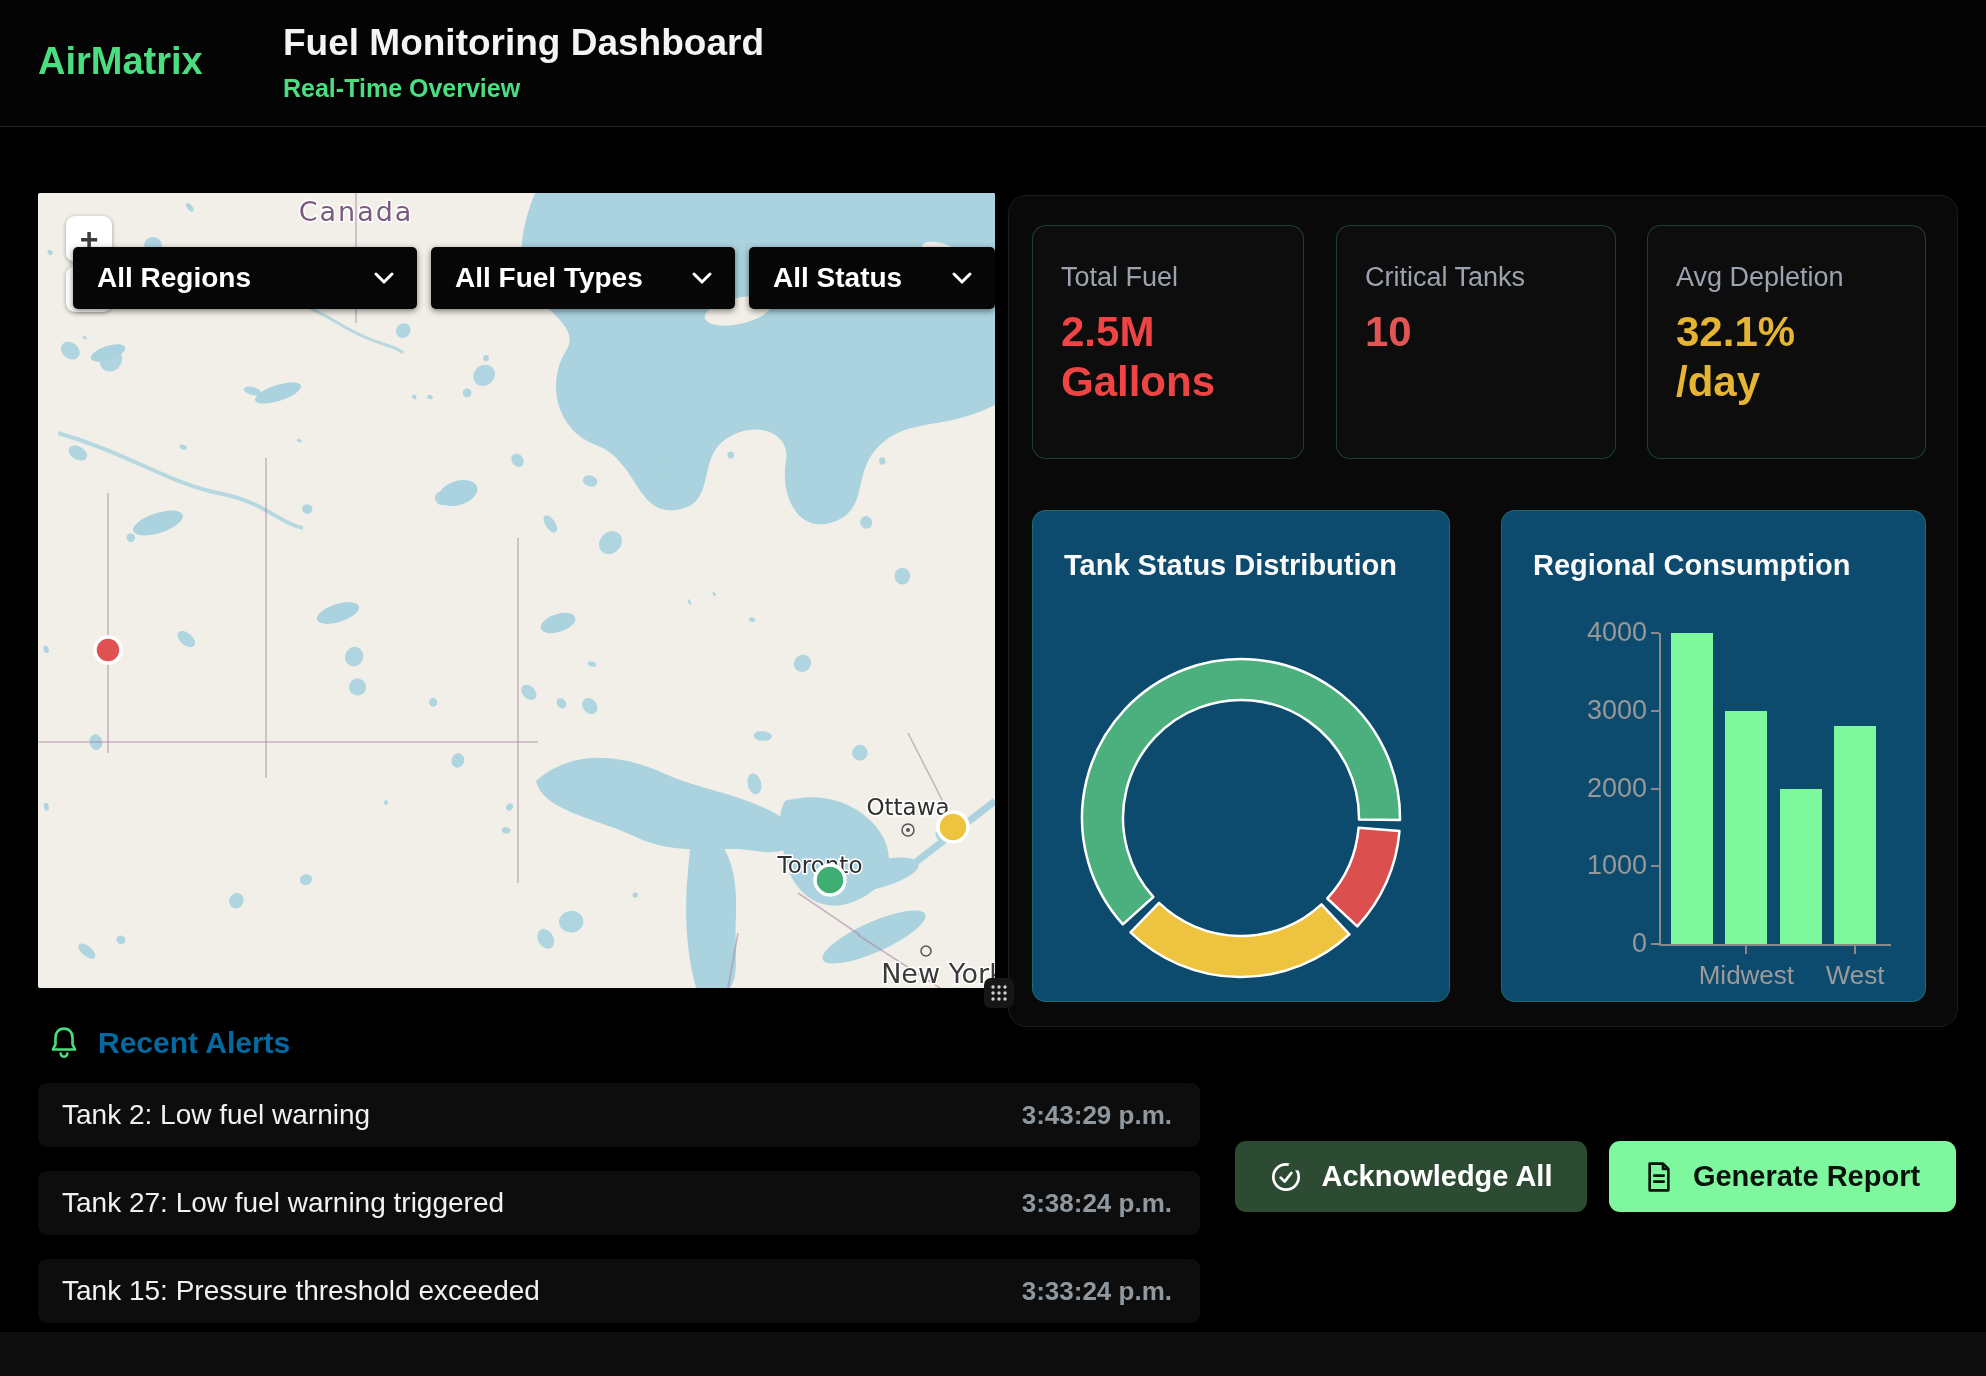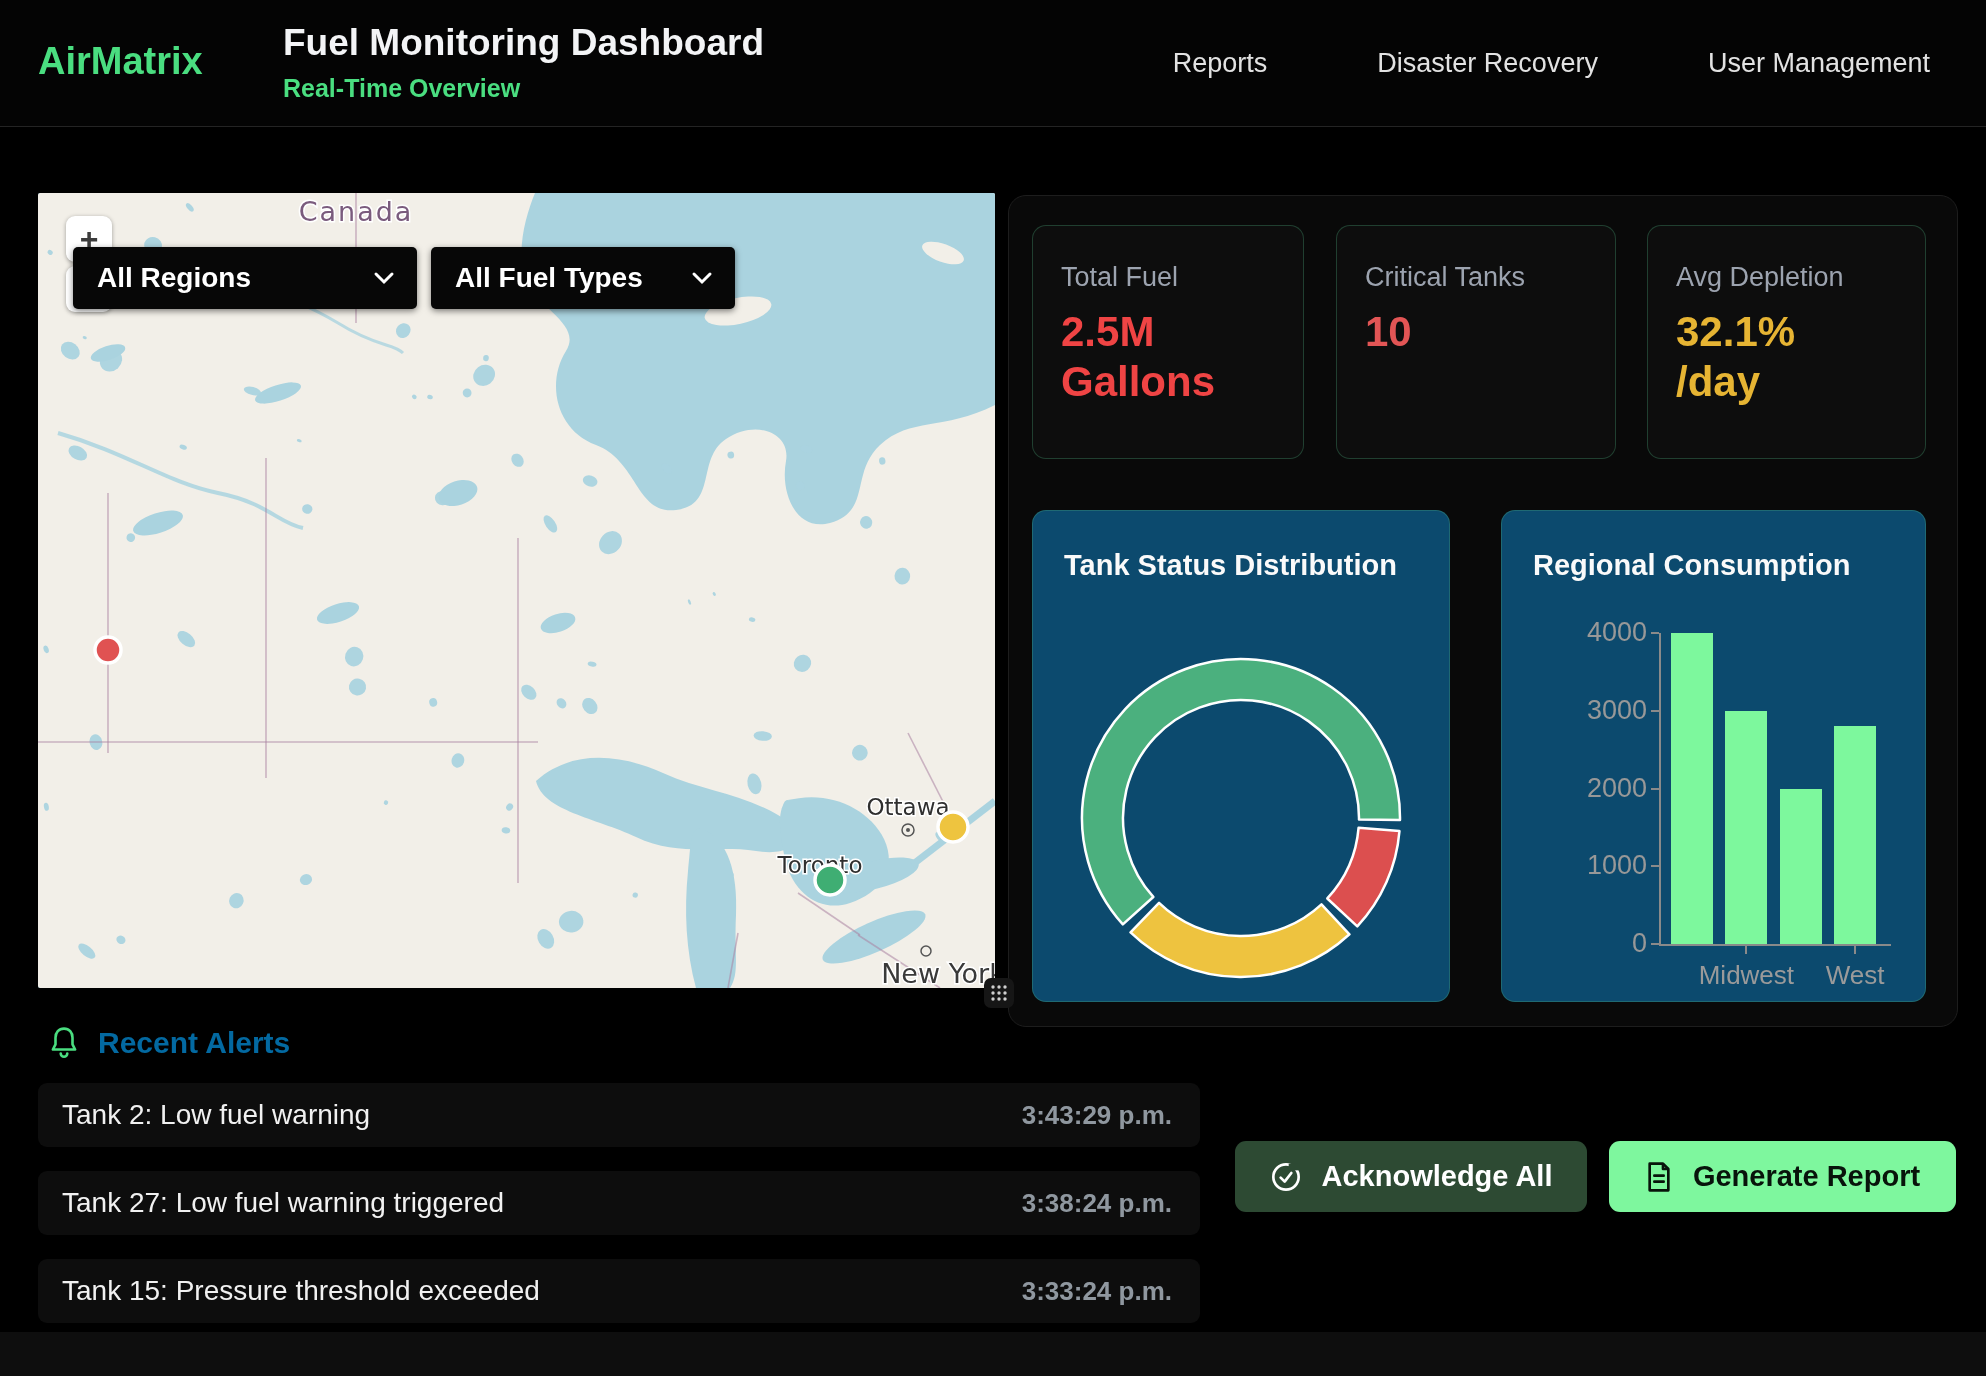--- a/index.html
+++ b/index.html
@@ -68,25 +68,20 @@
 
   .footer-strip{position:absolute;left:0;top:1332px;width:1986px;height:44px;background:#0e0e0e;}
 </style>
 </head>
 <body>
 
 <div class="header">
   <div class="brand">AirMatrix</div>
   <div class="title">Fuel Monitoring Dashboard</div>
   <div class="subtitle">Real-Time Overview</div>
-  <div class="nav">
-    <div class="nav-item">Reports</div>
-    <div class="nav-item">Disaster Recovery</div>
-    <div class="nav-item">User Management</div>
-  </div>
 </div>
 
 <div class="map-panel">
   <svg id="map-svg" width="957" height="795" viewBox="0 0 957 795">
       <rect x="0" y="0" width="957" height="795" fill="#f2efe8"></rect>
       <path d="M 497 0 L 957 0 L 957 212 C 905 238 872 224 842 252 C 812 280 834 318 792 330 C 758 339 742 300 748 268 C 753 240 718 226 688 246 C 658 266 680 312 638 317 C 598 322 600 268 558 252 C 518 237 508 190 528 158 C 544 132 503 118 489 88 C 477 62 487 24 497 0 Z" fill="#aad3df"></path>
       <ellipse cx="700" cy="118" rx="34" ry="13" fill="#f2efe8" transform="rotate(-12 700 118)"></ellipse>
       <ellipse cx="905" cy="60" rx="22" ry="9" fill="#f2efe8" transform="rotate(20 905 60)"></ellipse>
       <path d="M 20 240 C 90 260 130 290 180 300 C 230 310 240 330 265 335" stroke="#aad3df" stroke-width="4" fill="none" opacity="0.85"></path>
       <path d="M 140 60 C 200 90 250 100 300 130 C 340 155 355 150 365 160" stroke="#aad3df" stroke-width="3" fill="none" opacity="0.8"></path>
@@ -208,20 +203,28 @@
     </span>
   </div>
   <div class="filter" style="width:258px;">
     <span>All Fuel Types</span>
     <span class="chev">
       <svg width="22" height="14" viewBox="0 0 22 14">
           <polyline points="3,3 11,11 19,3" fill="none" stroke="#fff" stroke-width="3" stroke-linecap="round"></polyline>
         </svg>
     </span>
   </div>
+  <div class="filter" style="width:200px;">
+    <span>All Status</span>
+    <span class="chev">
+      <svg width="22" height="14" viewBox="0 0 22 14">
+          <polyline points="3,3 11,11 19,3" fill="none" stroke="#fff" stroke-width="3" stroke-linecap="round"></polyline>
+        </svg>
+    </span>
+  </div>
 </div>
 
 <div class="grip">
   <svg width="18" height="18" viewBox="0 0 18 18">
     <g fill="#cfcfcf">
       <circle cx="3" cy="3" r="1.7"></circle>
         <circle cx="9" cy="3" r="1.7"></circle>
         <circle cx="15" cy="3" r="1.7"></circle>
       <circle cx="3" cy="9" r="1.7"></circle>
         <circle cx="9" cy="9" r="1.7"></circle>

